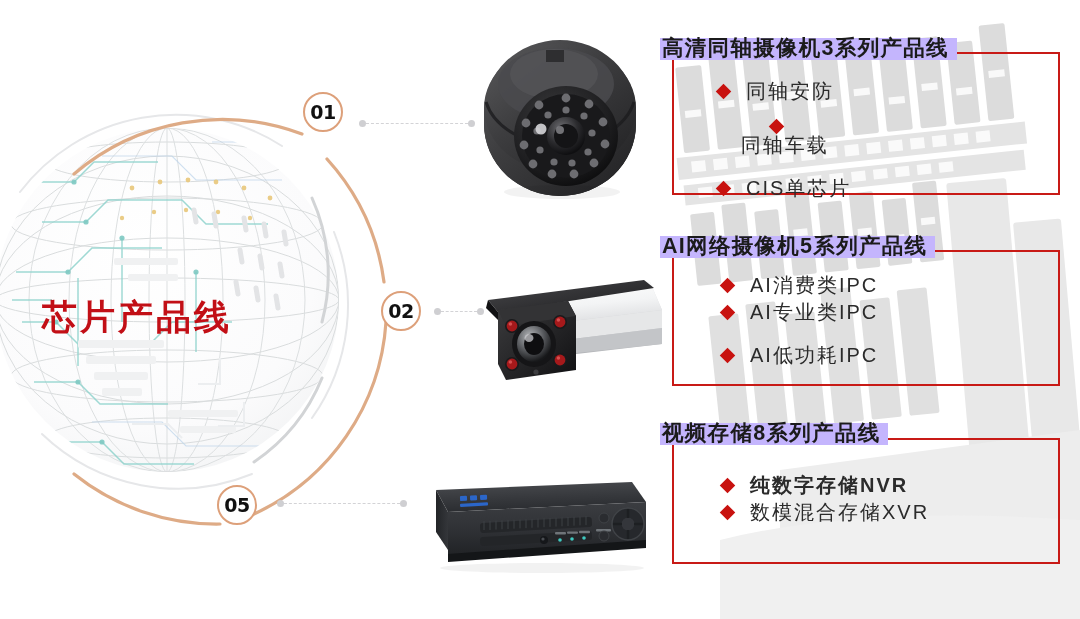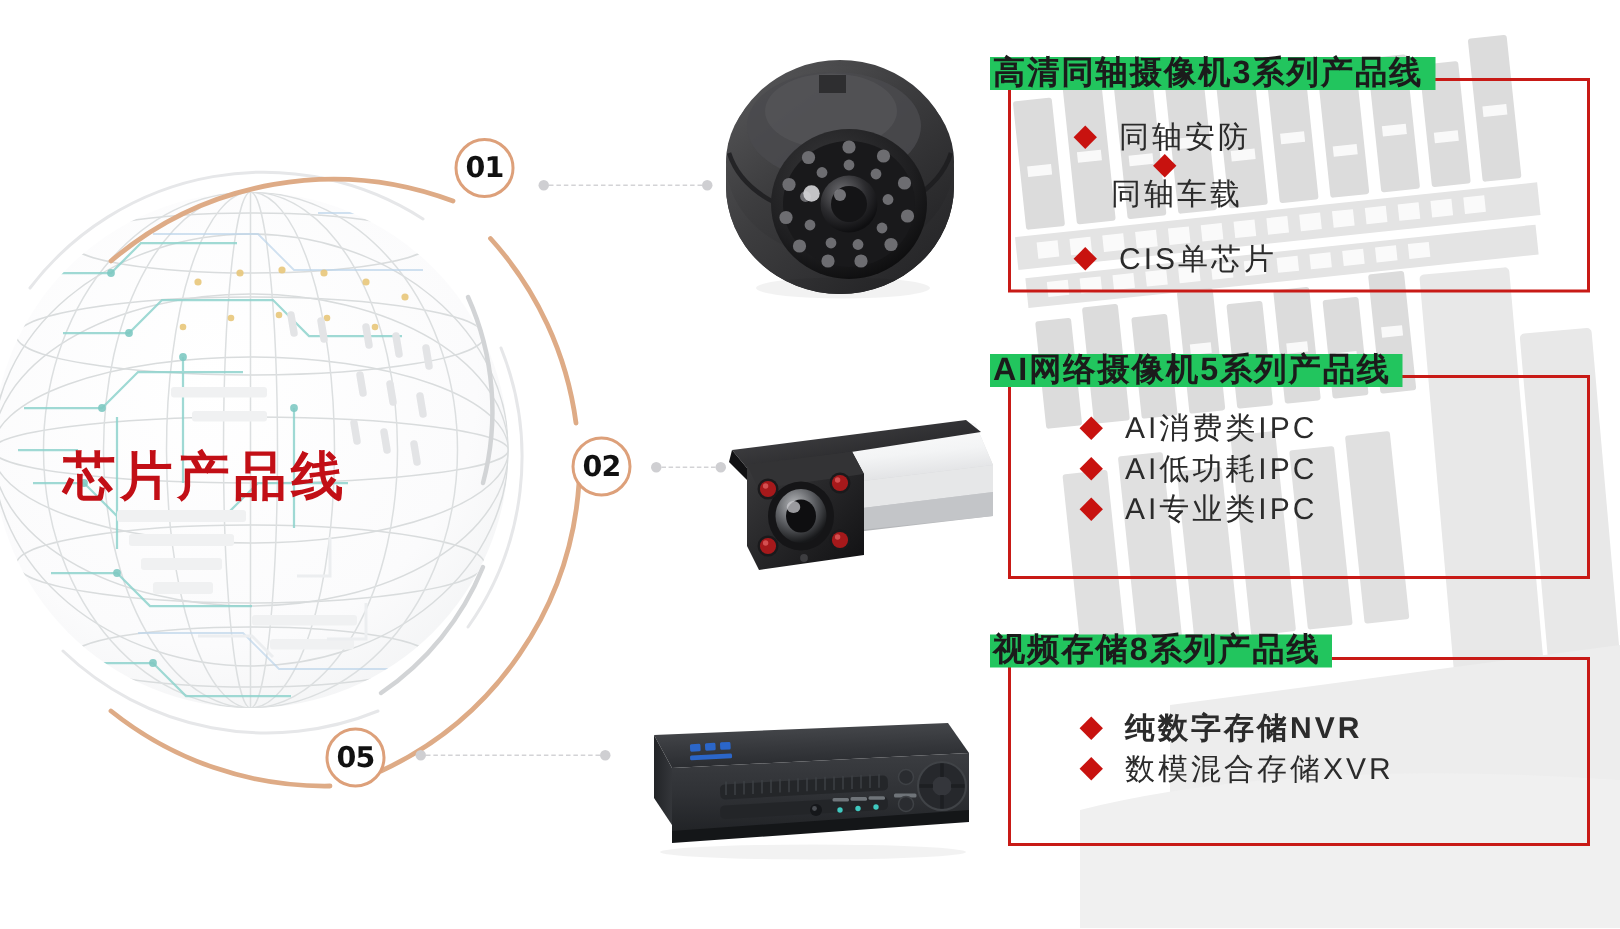--- a/index.html
+++ b/index.html
@@ -53,21 +53,21 @@
   .panel-frame{
     position:absolute;left:0;top:0;
     border:2px solid #c81a16;
     box-sizing:border-box;
     background:transparent;
   }
   .panel-title{
     position:absolute;
     font-size:21.5px;font-weight:700;color:#1b1b1b;
     letter-spacing:1.3px;white-space:nowrap;
-    background:#22c55e;padding:0 8px 0 2px;
+    background:#c4b5fd;padding:0 8px 0 2px;
     line-height:1;
     font-family:"Liberation Sans","DejaVu Sans",sans-serif;
   }
   .bullets{position:absolute;}
   .bullet-row{
     display:flex;align-items:center;
     font-size:20px;color:#2b2b2b;letter-spacing:2px;white-space:nowrap;
     font-family:"Liberation Sans","DejaVu Sans",sans-serif;
   }
   .dia{
@@ -541,21 +541,21 @@
       <line x1="216" y1="50" x2="225" y2="50"></line>
     </g>
 
     <ellipse cx="124" cy="94" rx="102" ry="5" fill="#000" opacity="0.05"></ellipse>
   </svg>
 
   <div class="panel" style="left:660px;top:30px;width:400px;height:165px;">
     <div class="panel-frame" style="left:12px;top:22px;width:388px;height:143px;"></div>
     <div class="panel-title" style="left:0px;top:8px;">高清同轴摄像机3系列产品线</div>
     <div class="bullets" style="left:58px;top:48px;">
-      <div class="bullet-row" style="">
+      <div class="bullet-row" style="margin-bottom:16px;">
         <span class="dia"></span>
         <span>同轴安防</span>
       </div>
       <div class="bullet-row" style="margin-bottom:16px;flex-direction:column;">
         <span class="dia"></span>
         <span>同轴车载</span>
       </div>
       <div class="bullet-row">
         <span class="dia"></span>
         <span>CIS单芯片</span>
@@ -564,27 +564,27 @@
   </div>
 
   <div class="panel" style="left:660px;top:228px;width:400px;height:158px;">
     <div class="panel-frame" style="left:12px;top:22px;width:388px;height:136px;"></div>
     <div class="panel-title" style="left:0px;top:8px;">AI网络摄像机5系列产品线</div>
     <div class="bullets" style="left:62px;top:44px;">
       <div class="bullet-row" style="align-items:center;">
         <span class="dia"></span>
         <span>AI消费类IPC</span>
       </div>
+      <div class="bullet-row" style="margin-bottom:16px;">
+        <span class="dia"></span>
+        <span>AI专业类IPC</span>
+      </div>
       <div class="bullet-row">
         <span class="dia"></span>
         <span>AI低功耗IPC</span>
-      </div>
-      <div class="bullet-row" style="margin-bottom:16px;">
-        <span class="dia"></span>
-        <span>AI专业类IPC</span>
       </div>
     </div>
   </div>
 
   <div class="panel" style="left:660px;top:414px;width:400px;height:152px;">
     <div class="panel-frame" style="left:12px;top:24px;width:388px;height:126px;"></div>
     <div class="panel-title" style="left:0px;top:9px;">视频存储8系列产品线</div>
     <div class="bullets" style="left:62px;top:58px;">
       <div class="bullet-row" style="font-weight:bold;">
         <span class="dia"></span>

